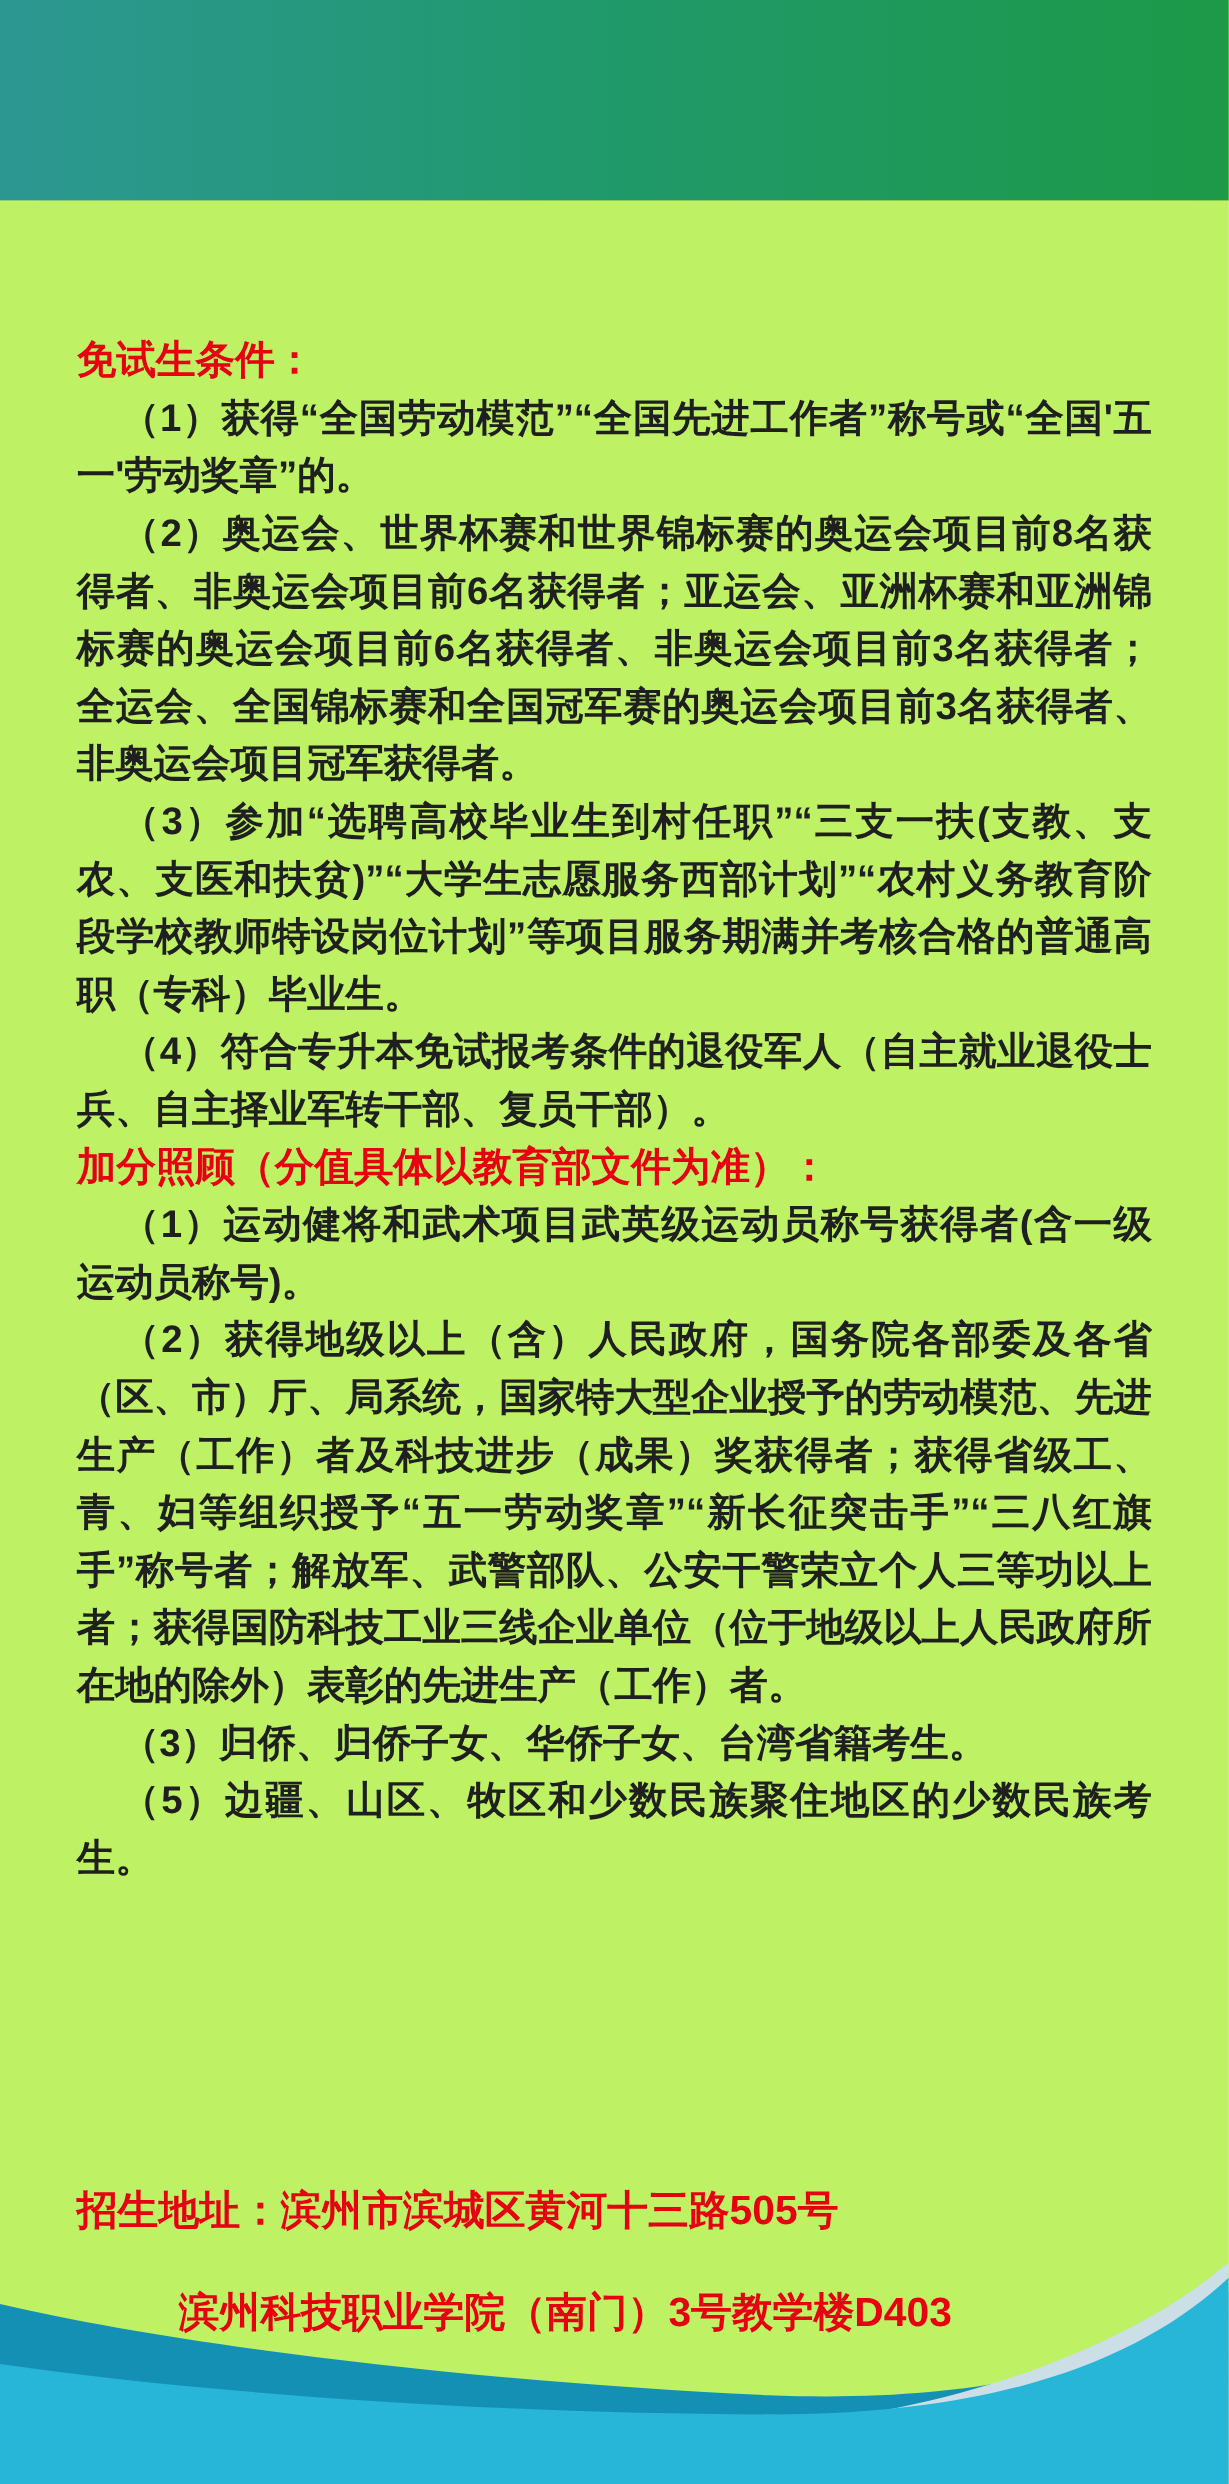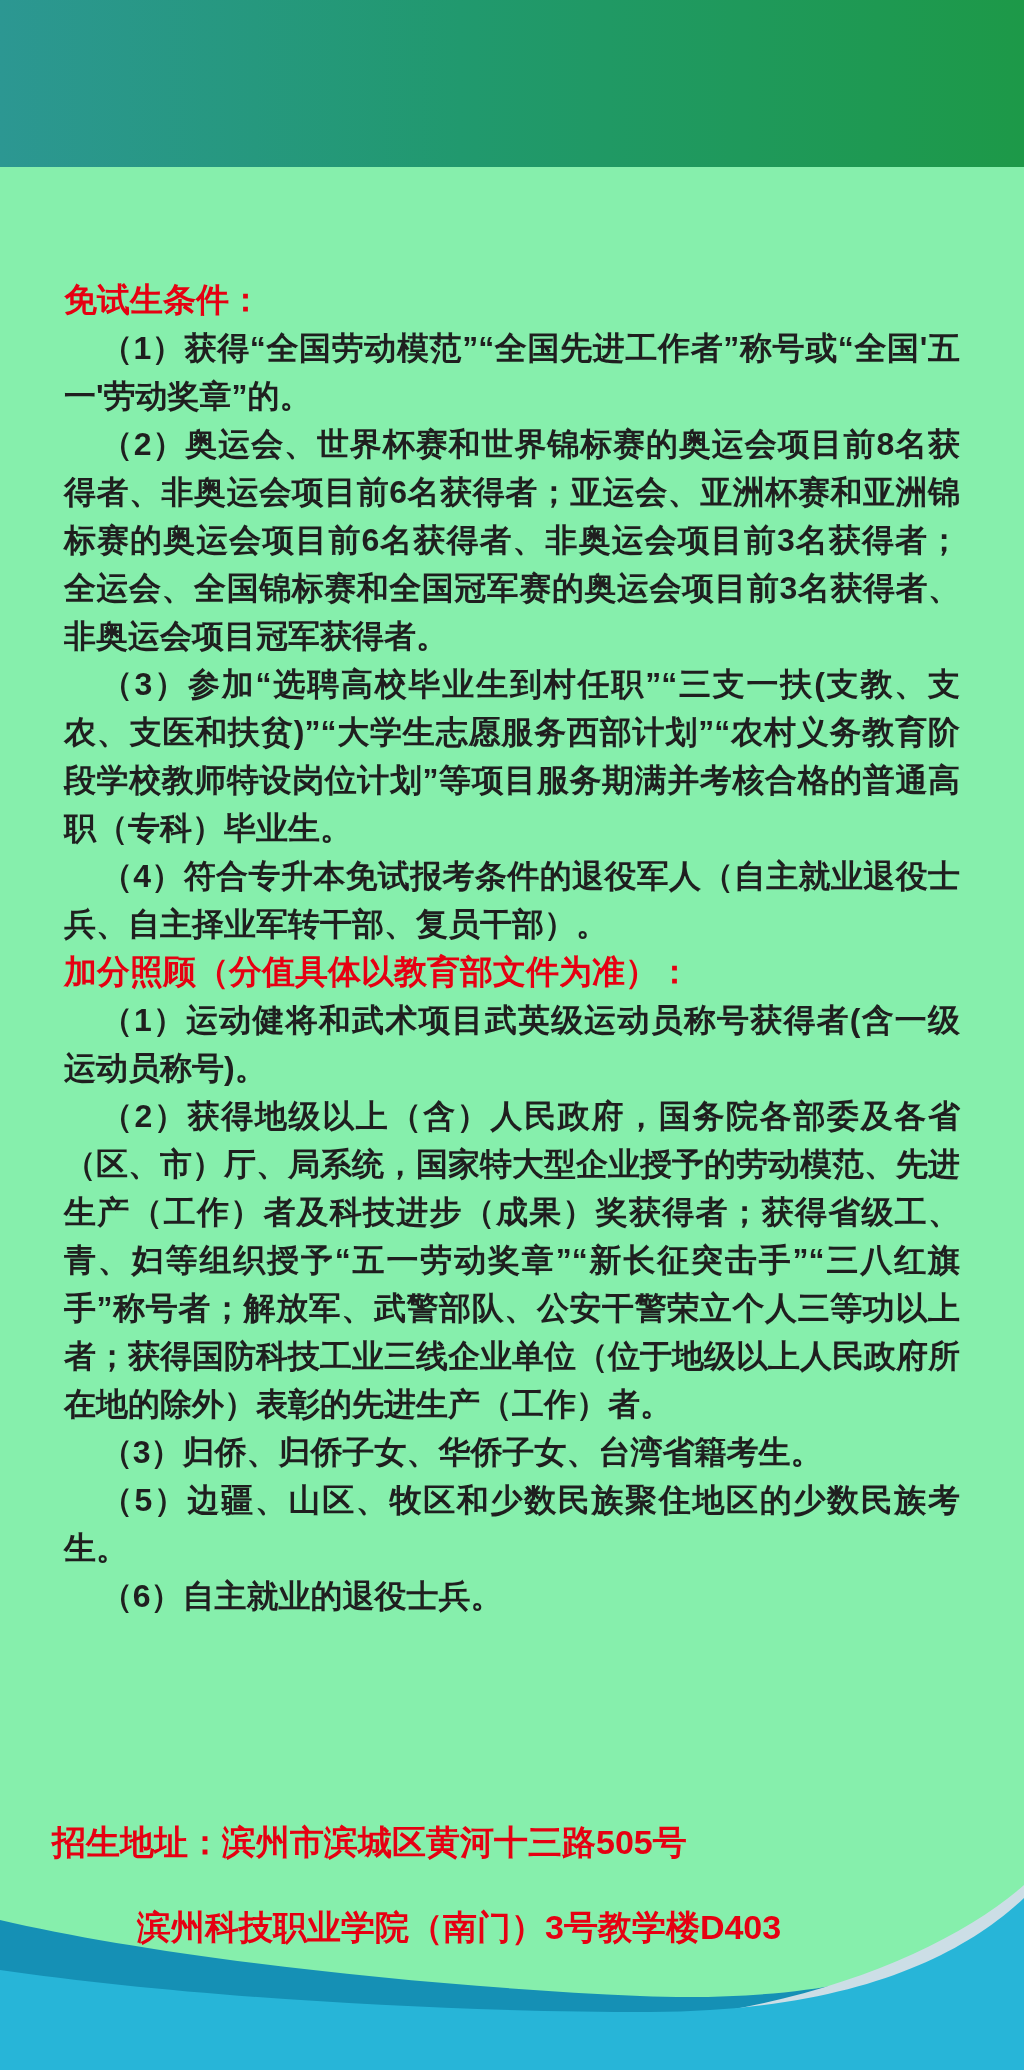--- a/index.html
+++ b/index.html
@@ -1,19 +1,19 @@
 <!DOCTYPE html>
 <html><head>
 <meta charset="utf-8">
 <style>
   html,body{margin:0;padding:0;}
   .page{
     position:relative;
     width:1024px;height:2070px;
-    background:#86efac;
+    background:#bef264;
     overflow:hidden;
     font-family:"Liberation Sans", sans-serif;
   }
   .header-band{
     position:absolute;top:0;left:0;
     width:1024px;height:167px;
     background:linear-gradient(90deg,#2c9792 0%,#21996e 45%,#1d9948 100%);
   }
   .content{
     position:absolute;top:276px;left:64px;
@@ -27,21 +27,21 @@
     font-size:33px;line-height:48px;
     font-weight:bold;color:#e60012;
     text-align:left;
   }
   .body-para{
     margin:0;padding:0;
     text-indent:1.15em;
     font-weight:bold;
   }
   .footer{
-    position:absolute;top:1820px;left:52px;
+    position:absolute;top:1820px;left:64px;
     width:900px;
     color:#e60012;font-weight:bold;
     font-size:34px;line-height:45px;
     z-index:3;
   }
   .footer-line{margin:0;padding:0;}
   .footer-line.indent{margin-left:85px;margin-top:40px;}
   .wave{
     position:absolute;top:1800px;left:0;
     width:1024px;height:270px;
@@ -61,21 +61,20 @@
     <p class="body-para">（1）获得“全国劳动模范”“全国先进工作者”称号或“全国'五一'劳动奖章”的。</p>
     <p class="body-para">（2）奥运会、世界杯赛和世界锦标赛的奥运会项目前8名获得者、非奥运会项目前6名获得者；亚运会、亚洲杯赛和亚洲锦标赛的奥运会项目前6名获得者、非奥运会项目前3名获得者；全运会、全国锦标赛和全国冠军赛的奥运会项目前3名获得者、非奥运会项目冠军获得者。</p>
     <p class="body-para">（3）参加“选聘高校毕业生到村任职”“三支一扶(支教、支农、支医和扶贫)”“大学生志愿服务西部计划”“农村义务教育阶段学校教师特设岗位计划”等项目服务期满并考核合格的普通高职（专科）毕业生。</p>
     <p class="body-para">（4）符合专升本免试报考条件的退役军人（自主就业退役士兵、自主择业军转干部、复员干部）。</p>
 
     <h2 class="red-heading">加分照顾（分值具体以教育部文件为准）：</h2>
     <p class="body-para">（1）运动健将和武术项目武英级运动员称号获得者(含一级运动员称号)。</p>
     <p class="body-para">（2）获得地级以上（含）人民政府，国务院各部委及各省（区、市）厅、局系统，国家特大型企业授予的劳动模范、先进生产（工作）者及科技进步（成果）奖获得者；获得省级工、青、妇等组织授予“五一劳动奖章”“新长征突击手”“三八红旗手”称号者；解放军、武警部队、公安干警荣立个人三等功以上者；获得国防科技工业三线企业单位（位于地级以上人民政府所在地的除外）表彰的先进生产（工作）者。</p>
     <p class="body-para">（3）归侨、归侨子女、华侨子女、台湾省籍考生。</p>
     <p class="body-para">（5）边疆、山区、牧区和少数民族聚住地区的少数民族考生。</p>
-    <p class="body-para">（6）自主就业的退役士兵。</p>
   </main>
 
   <footer class="footer">
     <p class="footer-line">招生地址：滨州市滨城区黄河十三路505号</p>
     <p class="footer-line indent">滨州科技职业学院（南门）3号教学楼D403</p>
   </footer>
 
   <svg class="wave" viewBox="0 0 1024 270" xmlns="http://www.w3.org/2000/svg" aria-hidden="true">
     <path fill="#1590b5" d="M0,120 C150,155 400,185 640,196 C840,204 955,162 1024,110 L1024,270 L0,270 Z"></path>
     <path fill="#ccdee6" d="M600,225 C800,215 950,150 1024,85 L1024,270 L600,270 Z"></path>

